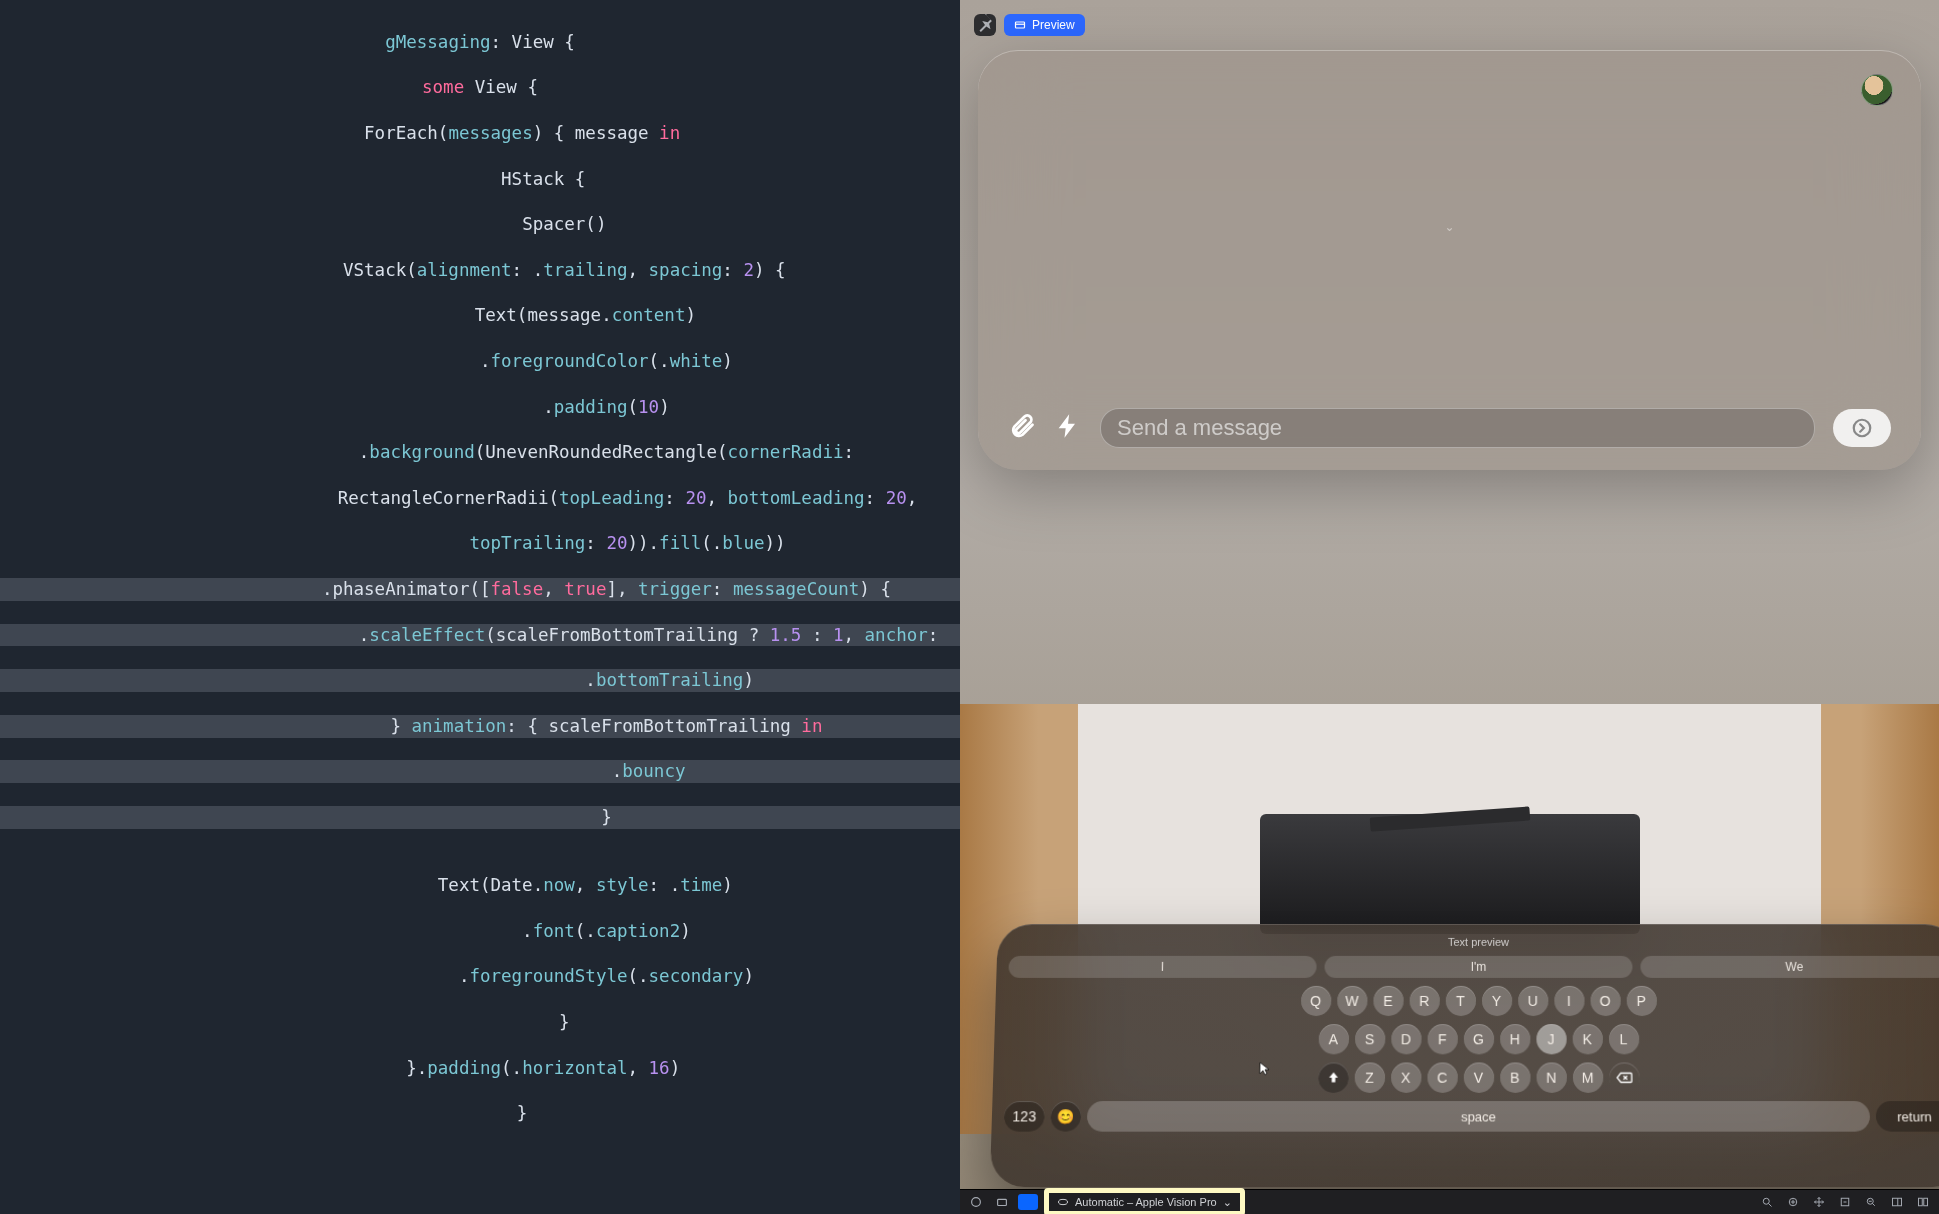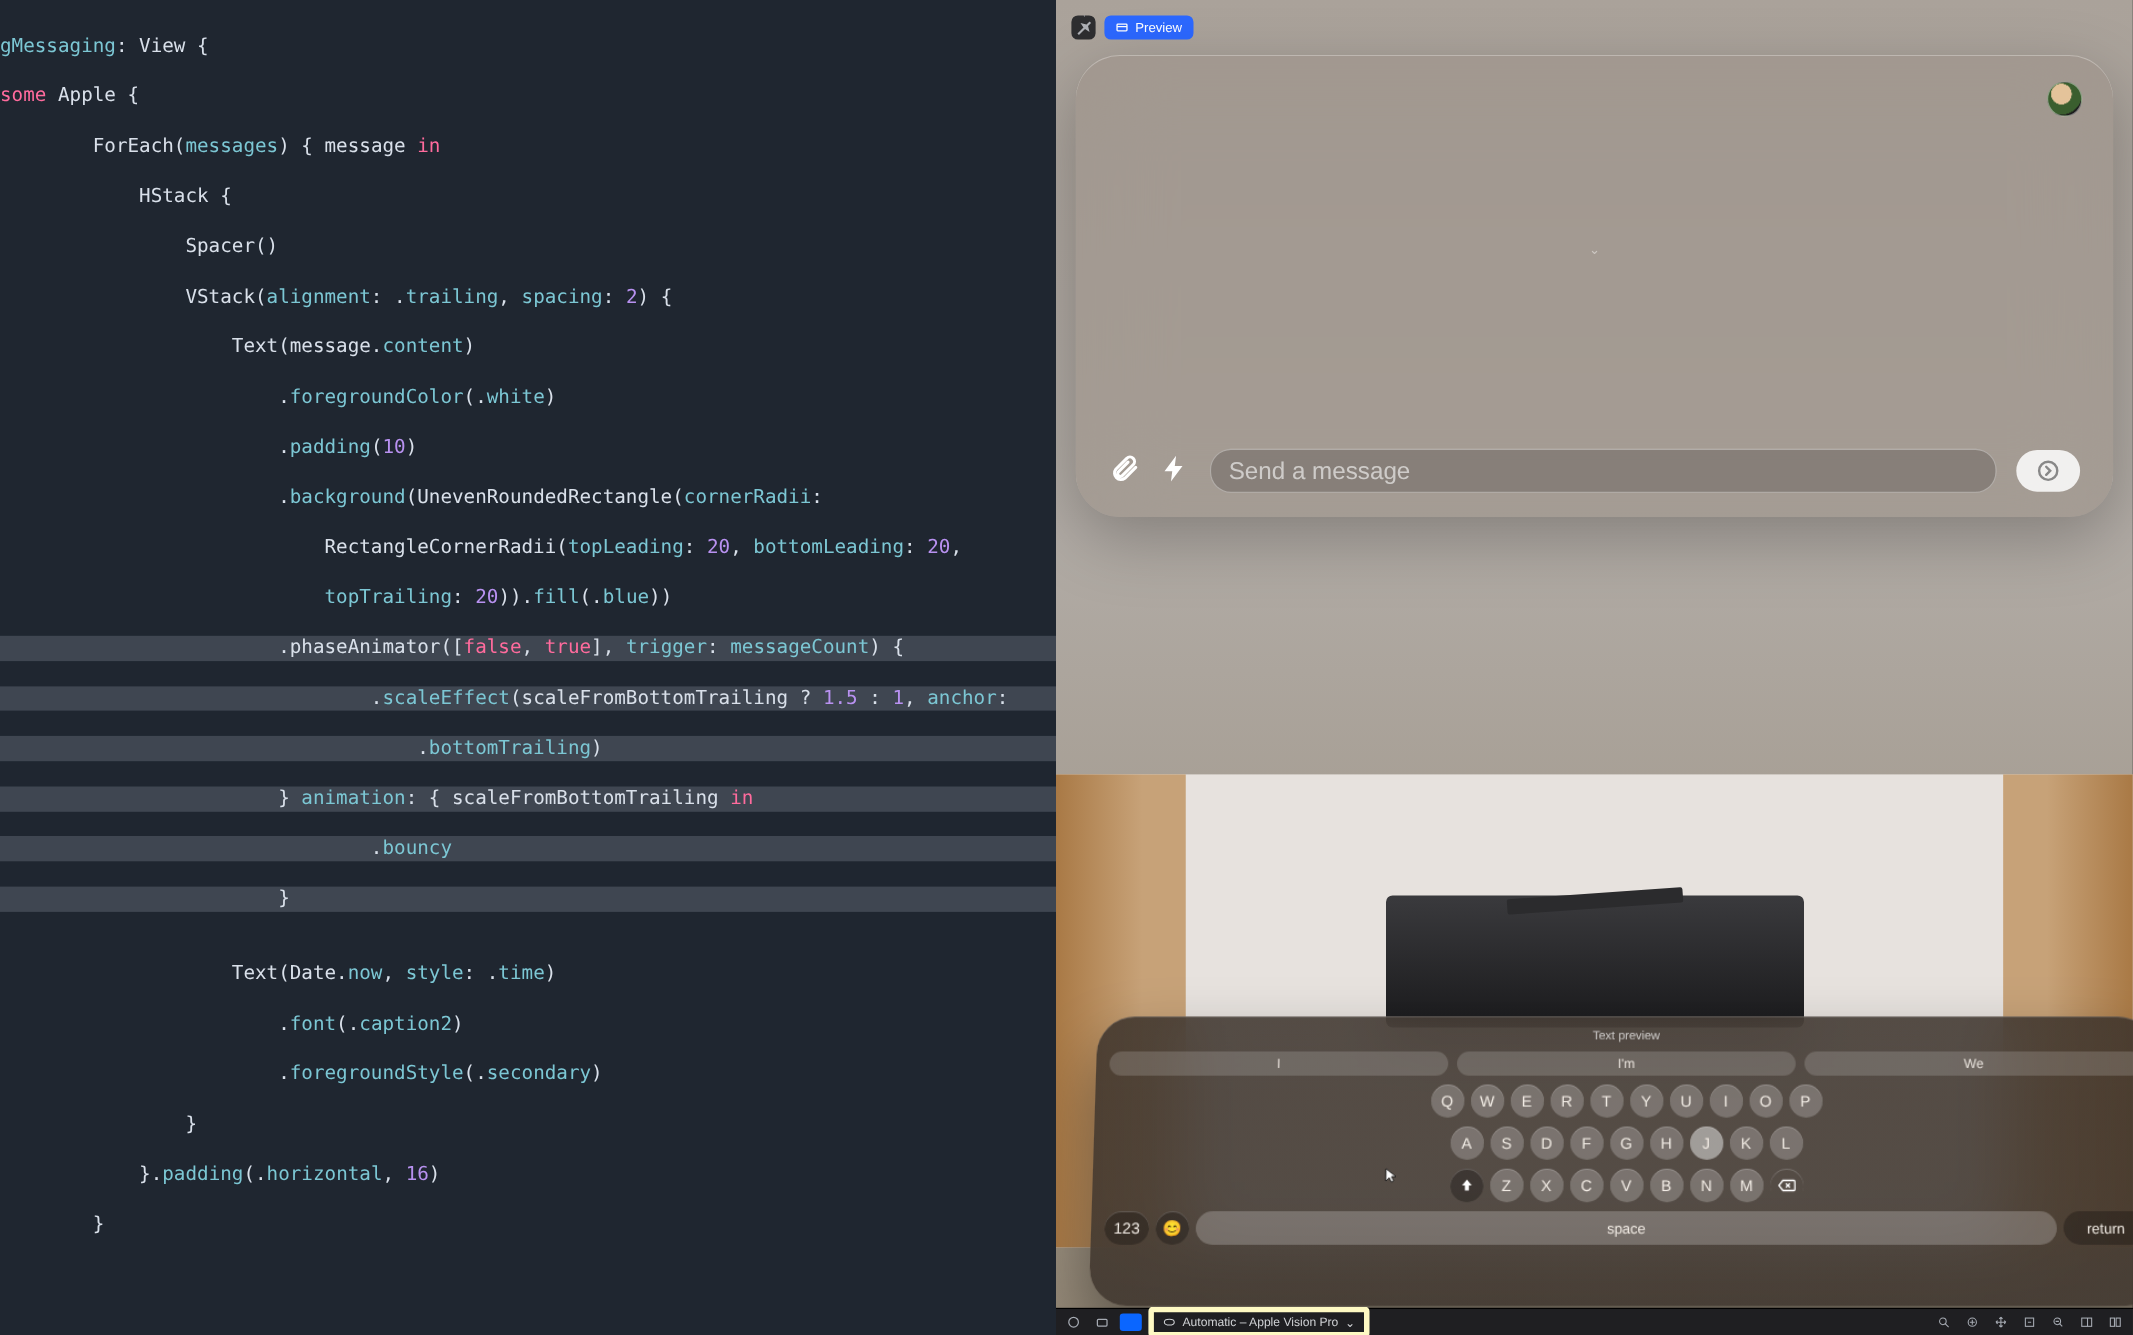--- a/index.html
+++ b/index.html
@@ -35,20 +35,21 @@
   .left{
     flex:0 0 960px;
     background:var(--bg);
     font-family:"SF Mono",Menlo,Consolas,monospace;
     font-size:17.5px;
     line-height:22.8px;
     color:var(--text);
     white-space:pre;
     overflow:hidden;
     position:relative;
+    text-align:center;
   }
   .code{position:absolute;inset:0;padding-top:8px;}
   .pink{color:var(--pink);}
   .cyan{color:var(--cyan);}
   .blue{color:var(--blue);}
   .purple{color:var(--purple);}
   .line{display:block;}
   .line.hlline{background:var(--highlight);}
   
   .right{
@@ -137,21 +138,21 @@
   .bot .blue{width:20px;height:16px;border-radius:3px;background:#0a66ff;}
   .bot .dd{height:18px;border:5px solid #fef9c3;border-radius:4px;padding:0 8px;display:flex;align-items:center;gap:6px;}
   .bot .sp{flex:1;}
 </style>
 </head>
 <body>
 
 <div class="left">
   <div class="code">
 <span class="line"><span class="cyan">gMessaging</span><span>: View {</span></span>
-<span class="line"><span class="pink">some</span><span> Apple {</span></span>
+<span class="line"><span class="pink">some</span><span> View {</span></span>
 <span class="line"><span>        ForEach(</span><span class="cyan">messages</span><span>) { message </span><span class="pink">in</span></span>
 <span class="line"><span>            HStack {</span></span>
 <span class="line"><span>                Spacer()</span></span>
 <span class="line"><span>                VStack(</span><span class="cyan">alignment</span><span>: .</span><span class="cyan">trailing</span><span>, </span><span class="cyan">spacing</span><span>: </span><span class="purple">2</span><span>) {</span></span>
 <span class="line"><span>                    Text(message.</span><span class="cyan">content</span><span>)</span></span>
 <span class="line"><span>                        .</span><span class="cyan">foregroundColor</span><span>(.</span><span class="cyan">white</span><span>)</span></span>
 <span class="line"><span>                        .</span><span class="cyan">padding</span><span>(</span><span class="purple">10</span><span>)</span></span>
 <span class="line"><span>                        .</span><span class="cyan">background</span><span>(UnevenRoundedRectangle(</span><span class="cyan">cornerRadii</span><span>:</span></span>
 <span class="line"><span>                            RectangleCornerRadii(</span><span class="cyan">topLeading</span><span>: </span><span class="purple">20</span><span>, </span><span class="cyan">bottomLeading</span><span>: </span><span class="purple">20</span><span>,</span></span>
 <span class="line"><span>                            </span><span class="cyan">topTrailing</span><span>: </span><span class="purple">20</span><span>)).</span><span class="cyan">fill</span><span>(.</span><span class="cyan">blue</span><span>))</span></span>

